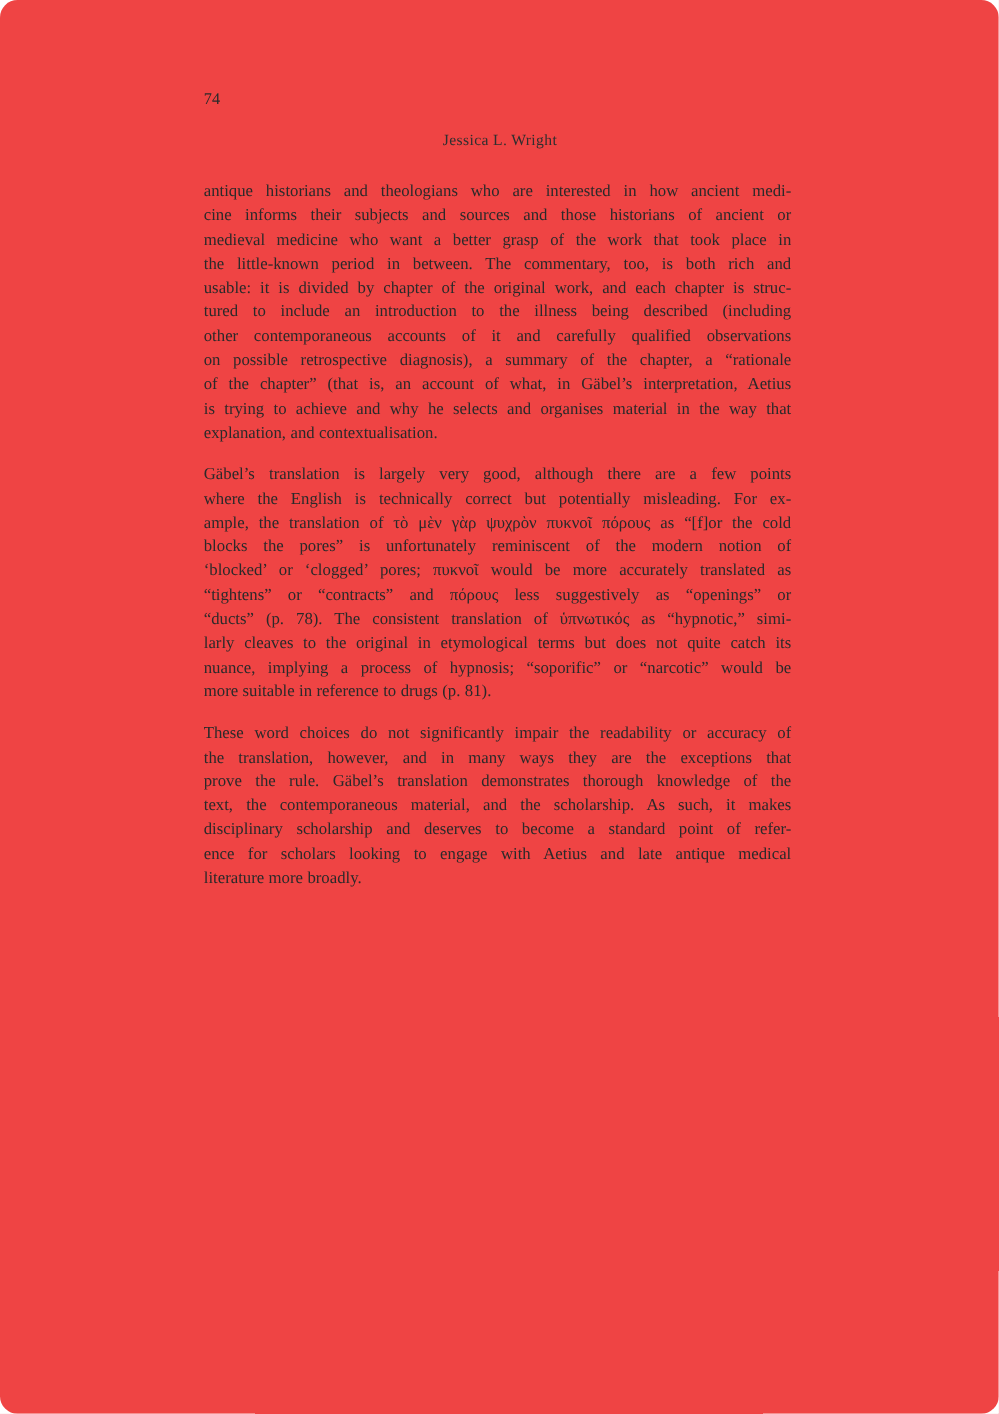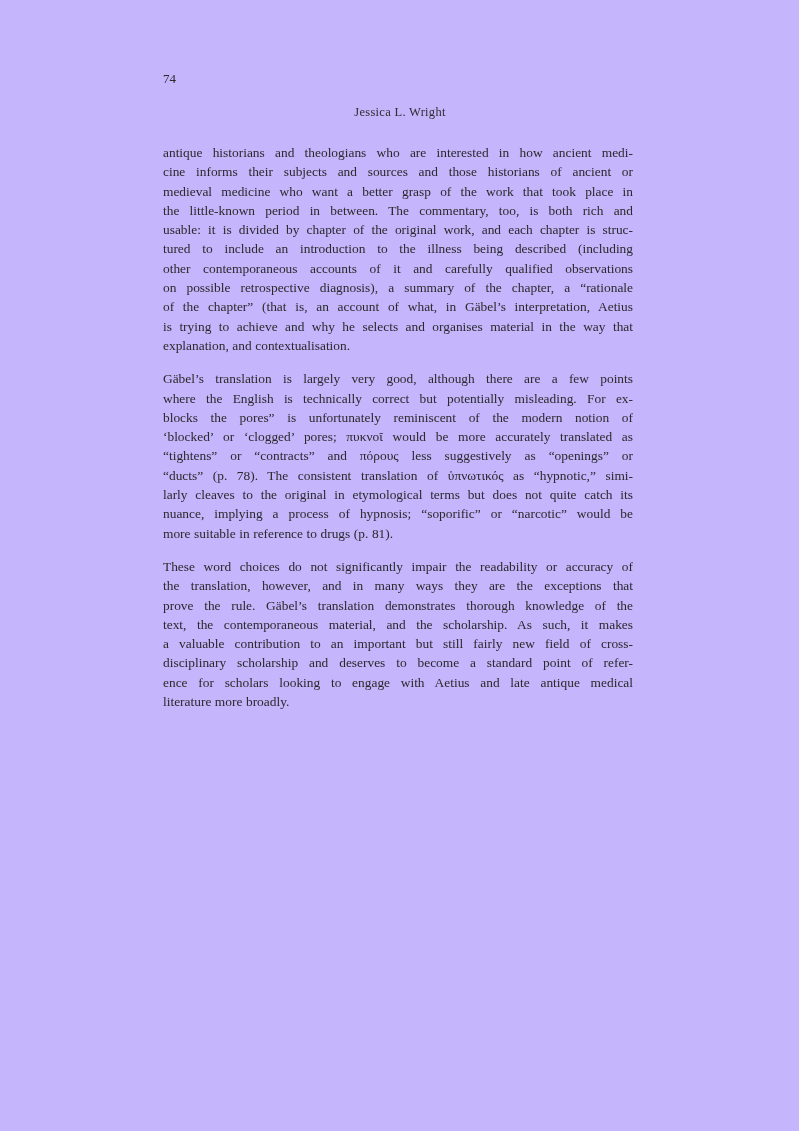--- a/index.html
+++ b/index.html
@@ -4,24 +4,25 @@
 <style>
   html, body {
     margin: 0;
     padding: 0;
     background: #ffffff;
   }
   .page {
     position: relative;
     width: 799px;
     height: 1131px;
-    background: #c4b5fd;
+    background: #ef4444;
     font-family: "Liberation Serif", "DejaVu Serif", serif;
     color: #2a2a2a;
     overflow: hidden;
+    border-radius: 14px;
   }
   .running-header {
     position: absolute;
     top: 71px;
     left: 163px;
     width: 474px;
     height: 20px;
     font-size: 13px;
   }
   .page-number {
@@ -82,32 +83,32 @@
         <div class="line">tured to include an introduction to the illness being described (including</div>
         <div class="line">other contemporaneous accounts of it and carefully qualified observations</div>
         <div class="line">on possible retrospective diagnosis), a summary of the chapter, a “rationale</div>
         <div class="line">of the chapter” (that is, an account of what, in Gäbel’s interpretation, Aetius</div>
         <div class="line">is trying to achieve and why he selects and organises material in the way that</div>
         <div class="line last">explanation, and contextualisation.</div>
       </div>
       <div class="para">
         <div class="line">Gäbel’s translation is largely very good, although there are a few points</div>
         <div class="line">where the English is technically correct but potentially misleading. For ex-</div>
+        <div class="line">ample, the translation of τὸ μὲν γὰρ ψυχρὸν πυκνοῖ πόρους as “[f]or the cold</div>
         <div class="line">blocks the pores” is unfortunately reminiscent of the modern notion of</div>
         <div class="line">‘blocked’ or ‘clogged’ pores; πυκνοῖ would be more accurately translated as</div>
         <div class="line">“tightens” or “contracts” and πόρους less suggestively as “openings” or</div>
         <div class="line">“ducts” (p. 78). The consistent translation of ὑπνωτικός as “hypnotic,” simi-</div>
         <div class="line">larly cleaves to the original in etymological terms but does not quite catch its</div>
         <div class="line">nuance, implying a process of hypnosis; “soporific” or “narcotic” would be</div>
         <div class="line last">more suitable in reference to drugs (p. 81).</div>
       </div>
       <div class="para">
         <div class="line">These word choices do not significantly impair the readability or accuracy of</div>
         <div class="line">the translation, however, and in many ways they are the exceptions that</div>
         <div class="line">prove the rule. Gäbel’s translation demonstrates thorough knowledge of the</div>
         <div class="line">text, the contemporaneous material, and the scholarship. As such, it makes</div>
-        <div class="line">a valuable contribution to an important but still fairly new field of cross-</div>
         <div class="line">disciplinary scholarship and deserves to become a standard point of refer-</div>
         <div class="line">ence for scholars looking to engage with Aetius and late antique medical</div>
         <div class="line last">literature more broadly.</div>
       </div>
     </div>
 </div>
 
 </body></html>

